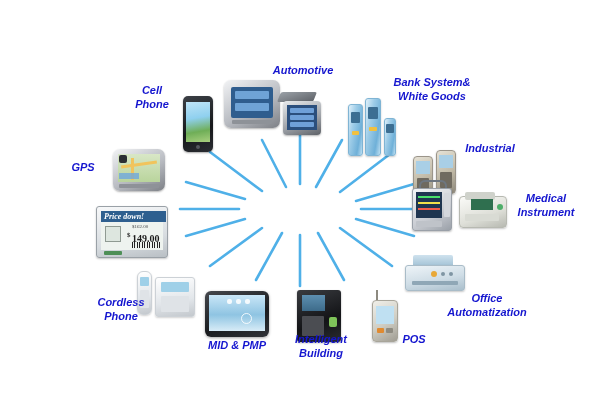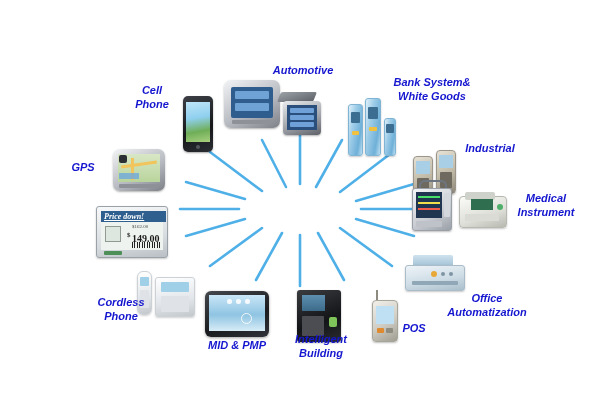--- a/index.html
+++ b/index.html
@@ -210,21 +210,20 @@
   }
   .esl-head {
     position:absolute;
     background:#2e5f8f;
     color:#ffffff;
     font-style: italic;
     font-weight: bold;
     font-family: "Liberation Serif", serif;
     display:flex; align-items:center; padding-left:3px;
     overflow:hidden;
-    text-decoration:underline;
   }
   .esl-screen { position:absolute; background:#eef3ef; }
   .esl-price { position:absolute; color:#1d1d1d; font-weight:bold; font-family:"Liberation Serif",serif; }
   .esl-small { position:absolute; color:#44474a; font-family:"Liberation Serif",serif; }
   .esl-bars { position:absolute; background:
       repeating-linear-gradient(90deg,#222 0 1px, transparent 1px 2px, #222 2px 3px, transparent 3px 5px); }
   .esl-foot { position:absolute; background:#4e8f57; border-radius:1px; }
 </style>
 </head>
 <body>
@@ -386,21 +385,21 @@
   <div class="node-label" style="left:121px;top:84px;width:62px;">Cell
 Phone</div>
   <div class="node-label" style="left:262px;top:64px;width:82px;">Automotive</div>
   <div class="node-label" style="left:455px;top:142px;width:70px;">Industrial</div>
   <div class="node-label" style="left:382px;top:76px;width:100px;">Bank System&amp;
 White Goods</div>
   <div class="node-label" style="left:498px;top:192px;width:96px;">Medical
 Instrument</div>
   <div class="node-label" style="left:437px;top:292px;width:100px;">Office
 Automatization</div>
-  <div class="node-label" style="left:392px;top:322px;width:44px;">POS</div>
+  <div class="node-label" style="left:392px;top:333px;width:44px;">POS</div>
   <div class="node-label" style="left:283px;top:333px;width:76px;">Intelligent
 Building</div>
   <div class="node-label" style="left:203px;top:339px;width:68px;">MID &amp; PMP</div>
   <div class="node-label" style="left:83px;top:296px;width:76px;">Cordless
 Phone</div>
   <div class="node-label" style="left:62px;top:161px;width:42px;">GPS</div>
 
 </div>
 
 </body></html>

